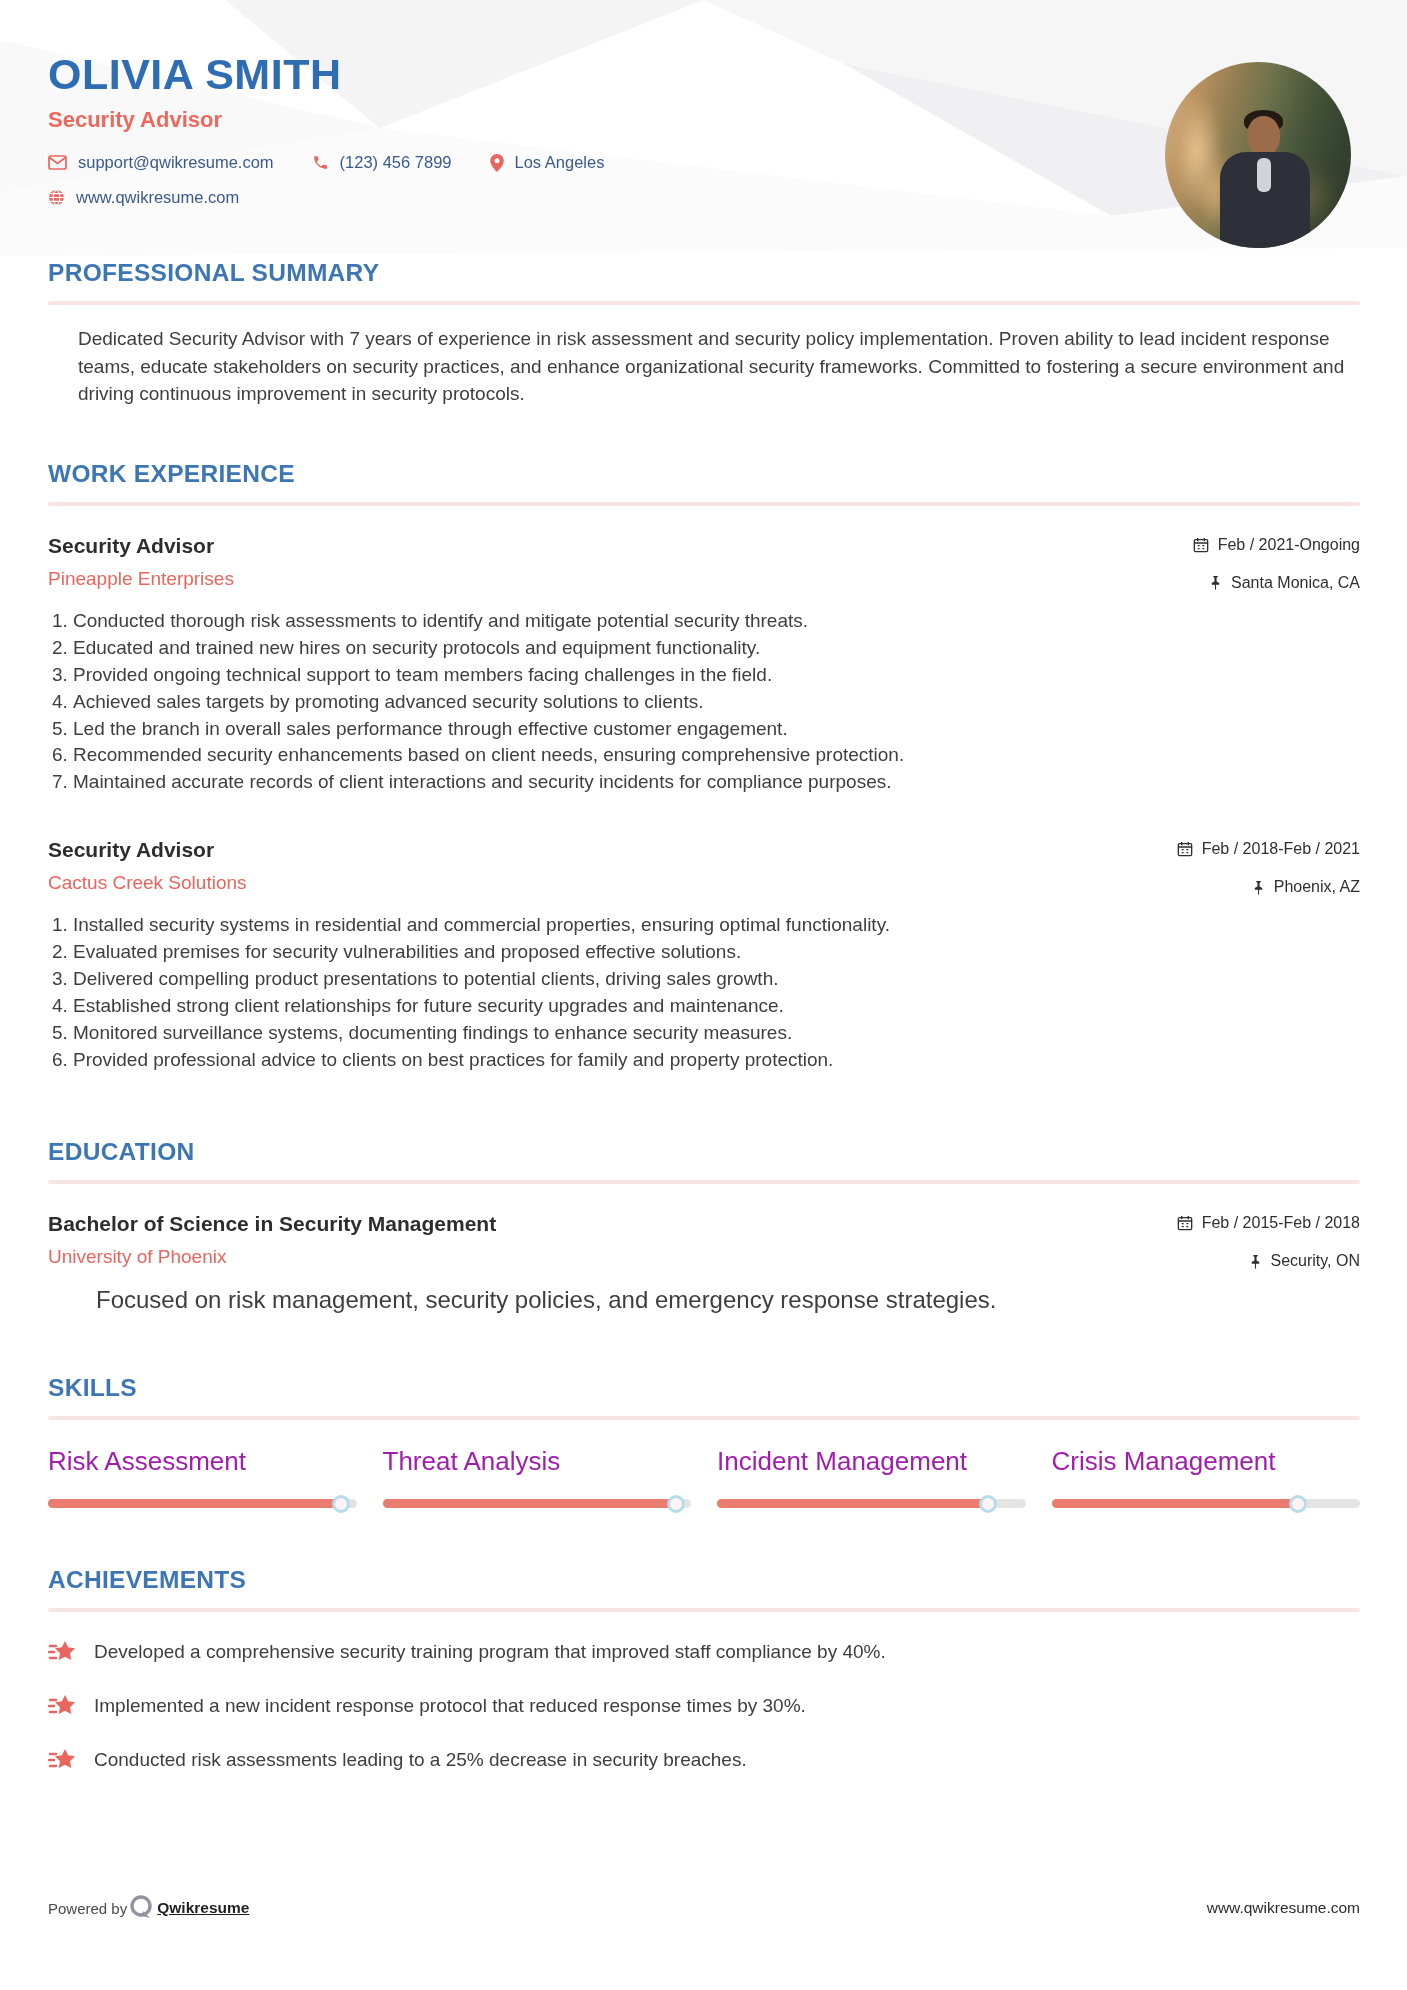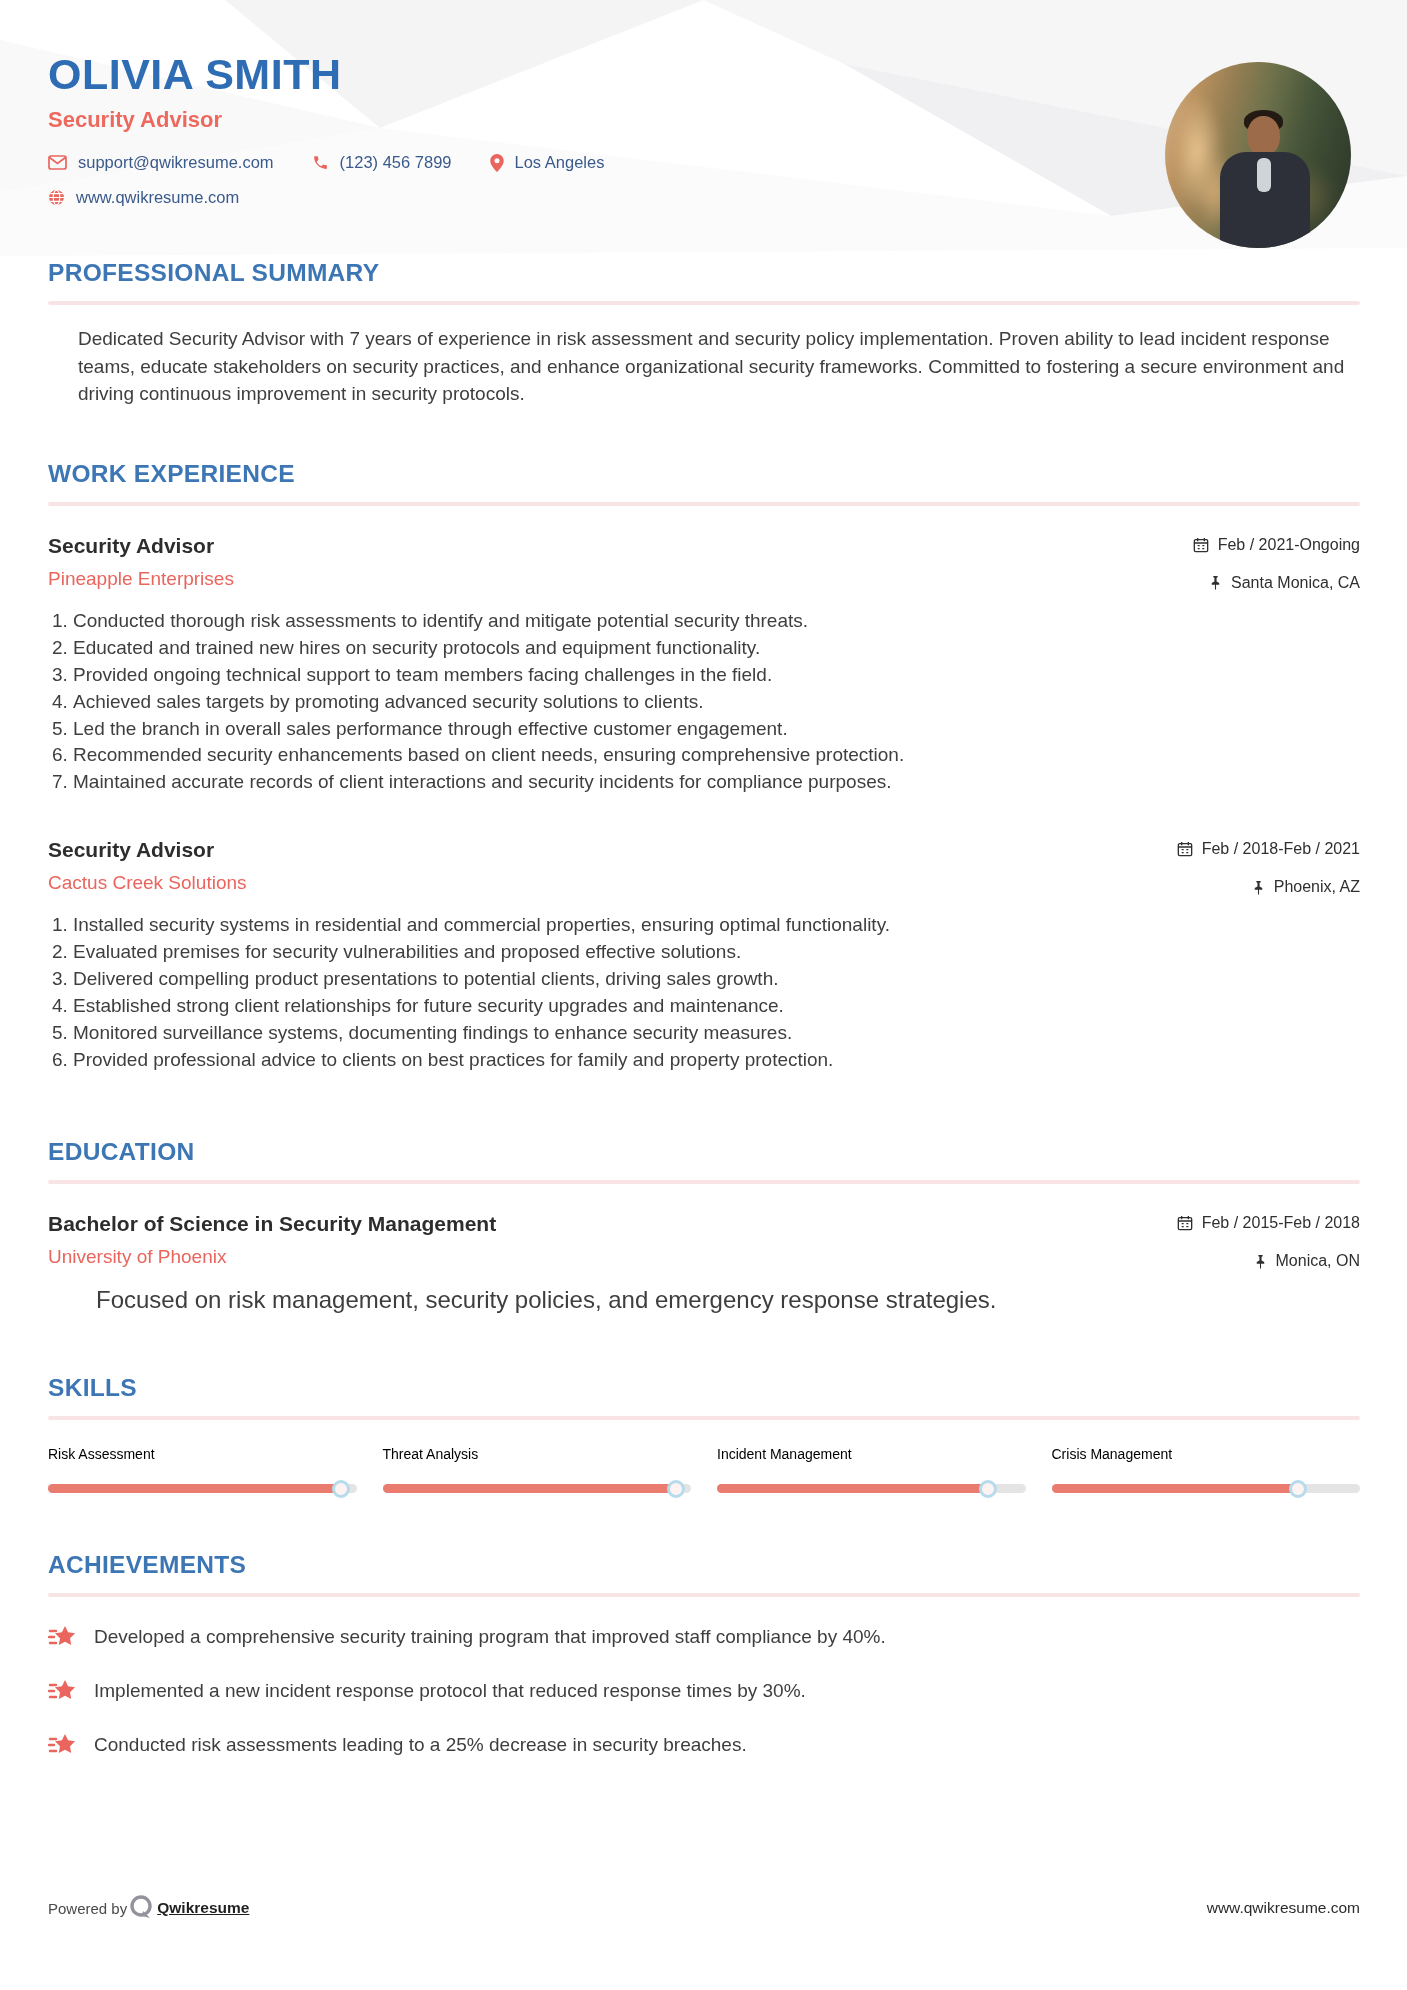--- a/index.html
+++ b/index.html
@@ -52,21 +52,21 @@
   .entry-title { font-size:21px; font-weight:700; color:#2d2d2d; }
   .entry-company { font-size:19px; color:#e9655d; margin-top:10px; }
   .entry-meta { text-align:right; font-size:16px; color:#2f2f2f; padding-top:2px; }
   .meta-row { display:flex; justify-content:flex-end; align-items:center; gap:9px; }
   .meta-row + .meta-row { margin-top:20px; }
   .entry ol { margin-top:16px; padding-left:25px; font-size:19px; line-height:1.42; color:#3e3e3e; }
   .edu-desc { margin-top:16px; font-size:24px; color:#3e3e3e;margin-left:48px; }
 
   
   .skills-grid { display:grid; grid-template-columns:repeat(4,1fr); column-gap:26px; margin-top:26px; }
-  .skill-name { font-size:14px; color:#000000; }
+  .skill-name { font-size:26px; color:#a21caf; }
   .skill-bar { margin-top:22px; height:9px; background:#e4e4e4; border-radius:5px; position:relative; }
   .skill-fill { height:100%; background:#e97c6f; border-radius:5px; position:relative; }
   .skill-knob { position:absolute; right:-9px; top:50%; transform:translateY(-50%); width:18px; height:18px;
     background:#fdf3f2; border:3px solid #b5dbec; border-radius:50%; }
 
   
   .ach-row { display:flex; align-items:center; gap:18px; margin-top:26px; font-size:19px; color:#3e3e3e; }
   .ach-row:first-of-type { margin-top:30px; }
 
   
@@ -228,21 +228,21 @@
               <svg width="16" height="16" viewBox="0 0 24 24">
                 <rect x="2" y="4" width="20" height="18" rx="2" fill="none" stroke="#2f2f2f" stroke-width="2"></rect>
                 <path d="M2 9h20 M7 1.5v5 M17 1.5v5 M7 13h3 M14 13h3 M7 17.5h3 M14 17.5h3" stroke="#2f2f2f" stroke-width="2" fill="none"></path>
               </svg>
               <span>Feb / 2015-Feb / 2018</span>
             </div>
             <div class="meta-row">
               <svg width="13" height="15" viewBox="0 0 24 28">
                 <path fill="#2f2f2f" d="M8 2h8v2l-2 1v7l5 3v3h-6v8l-1 2-1-2v-8H5v-3l5-3V5L8 4V2z"></path>
               </svg>
-              <span>Monica, ON</span>
+              <span>Security, ON</span>
             </div>
           </div>
         </div>
         <p class="edu-desc">Focused on risk management, security policies, and emergency response strategies.</p>
       </div>
     </div>
 
     <div class="section" style="margin-top:60px;">
       <div class="section-heading">SKILLS</div>
       <div class="divider"></div>

